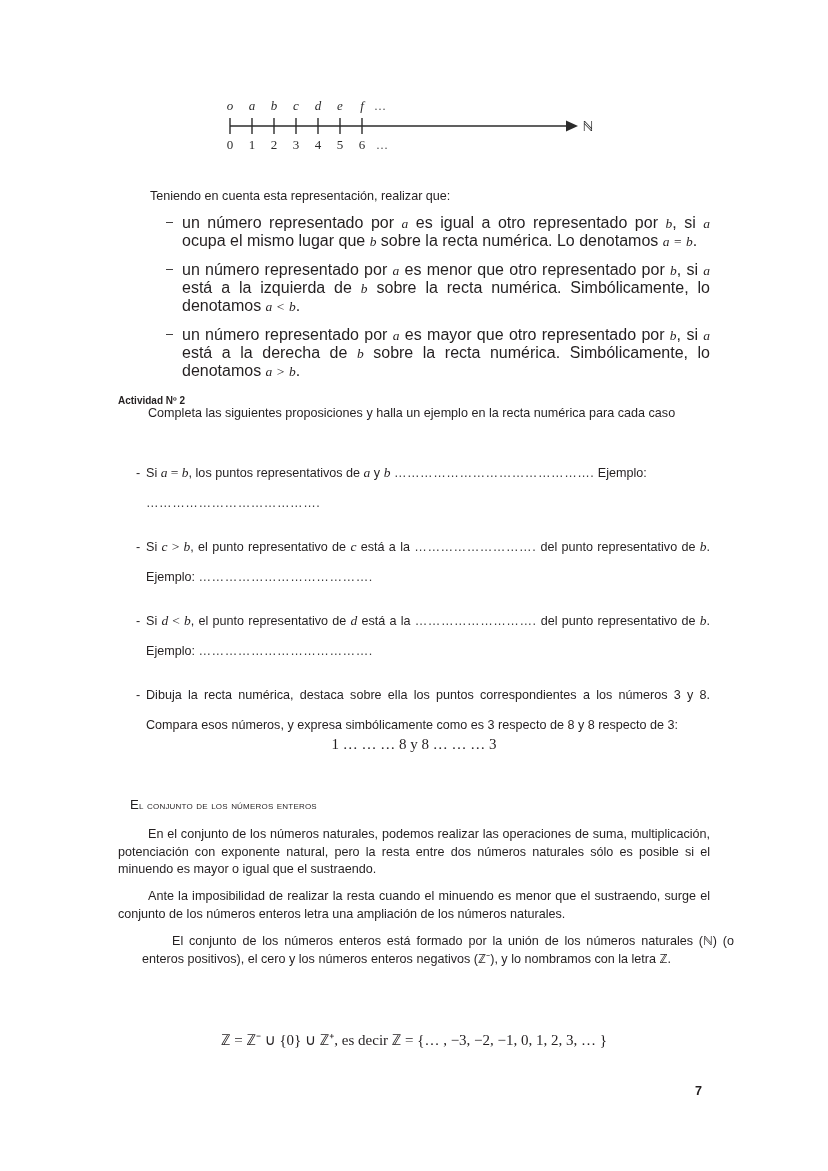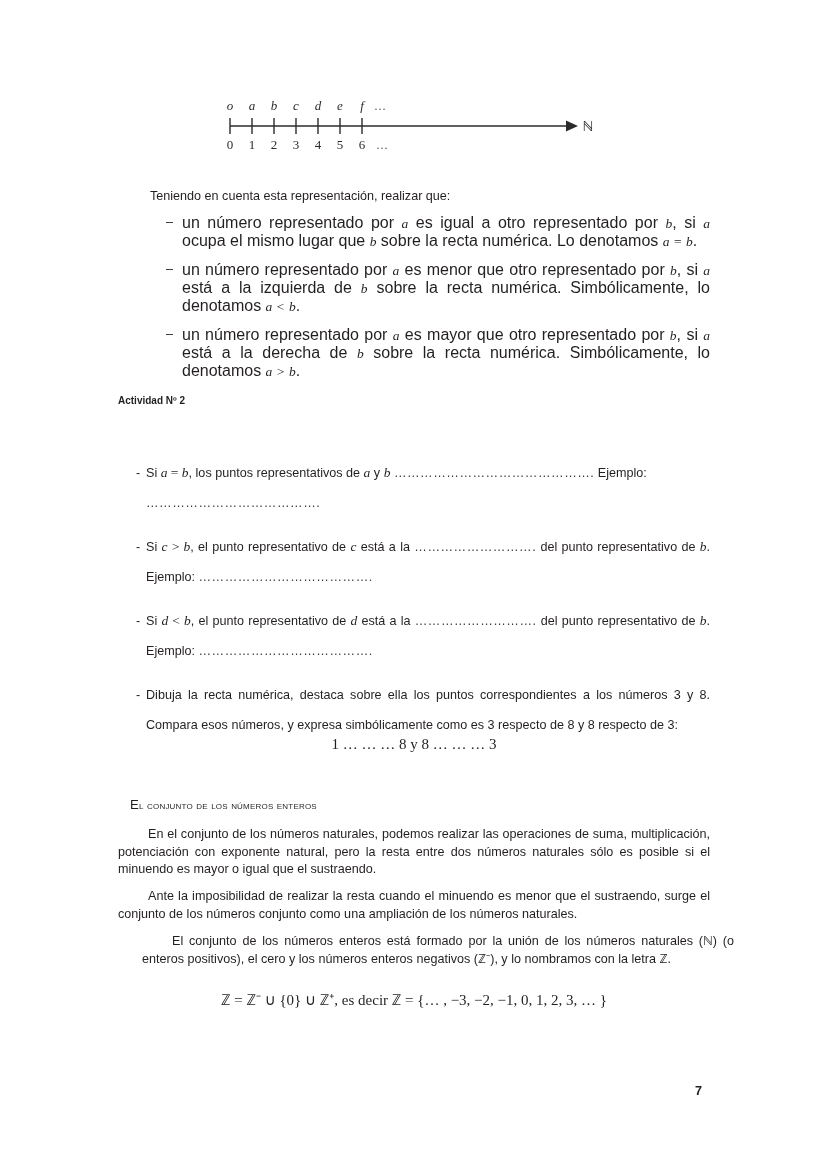--- a/index.html
+++ b/index.html
@@ -171,20 +171,21 @@
     width: 592px;
   }
 
   .formula {
     position: absolute;
     left: 118px;
     width: 592px;
     text-align: center;
     font-family: "Liberation Serif", serif;
     font-size: 15px;
+    margin-top: 40px;
   }
 
   .pagenum {
     position: absolute;
     left: 695px;
     top: 1084px;
     font-size: 12.6px;
     font-weight: bold;
     color: #231f20;
   }
@@ -250,20 +251,23 @@
     </div>
 
     <div class="bullet">
       <span class="dash">–</span>
       <span>un número representado por <span class="mathv">a</span> es mayor que otro representado por <span class="mathv">b</span>, si <span class="mathv">a</span> está a la derecha de <span class="mathv">b</span> sobre la recta numérica. Simbólicamente, lo denotamos <span class="mathv">a</span> <span class="mathop">&gt;</span> <span class="mathv">b</span>.</span>
     </div>
   </div>
 
   <div class="act-head">Actividad Nº 2</div>
 
+  <div class="act-intro">
+    <p class="indent">Completa las siguientes proposiciones y halla un ejemplo en la recta numérica para cada caso</p>
+  </div>
 
   <div class="items">
 
     <div class="item">
       <span class="mark">-</span>
       <span>Si</span>
       <span class="mathv">a <span class="mathop">=</span> b</span><span>, los puntos representativos de</span>
       <span class="mathv">a</span>
       <span>y</span>
       <span class="mathv">b</span>
@@ -305,21 +309,21 @@
 
   <div class="answer-line" style="top:736px;">1 … … …  8     y     8 … … …  3</div>
 
   <div class="sec-head"><span class="cap">E</span><span>l conjunto de los números enteros</span></div>
 
   <div class="para" style="top:826px;">
     <p class="indent">En el conjunto de los números naturales, podemos realizar las operaciones de suma, multiplicación, potenciación con exponente natural, pero la resta entre dos números naturales sólo es posible si el minuendo es mayor o igual que el sustraendo.</p>
   </div>
 
   <div class="para" style="top:888px;">
-    <p class="indent">Ante la imposibilidad de realizar la resta cuando el minuendo es menor que el sustraendo, surge el conjunto de los números conjunto como una ampliación de los números naturales.</p>
+    <p class="indent">Ante la imposibilidad de realizar la resta cuando el minuendo es menor que el sustraendo, surge el conjunto de los números enteros letra una ampliación de los números naturales.</p>
   </div>
 
   <div class="para" style="top:933px;margin-left:24px;">
     <p class="indent">El conjunto de los números enteros está formado por la unión de los números naturales (ℕ) (o enteros positivos), el cero y los números enteros negativos (ℤ⁻), y lo nombramos con la letra ℤ.</p>
   </div>
 
   <div class="formula" style="top:989px;">ℤ = ℤ⁻ ∪ {0} ∪ ℤ⁺, es decir ℤ = {… , −3, −2, −1, 0, 1, 2, 3, … }</div>
 
   <div class="pagenum">7</div>
 

